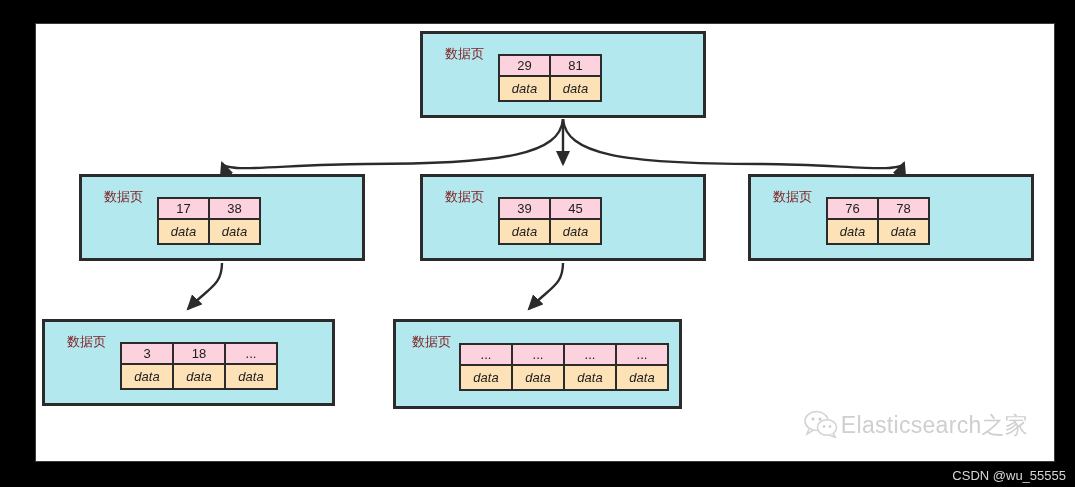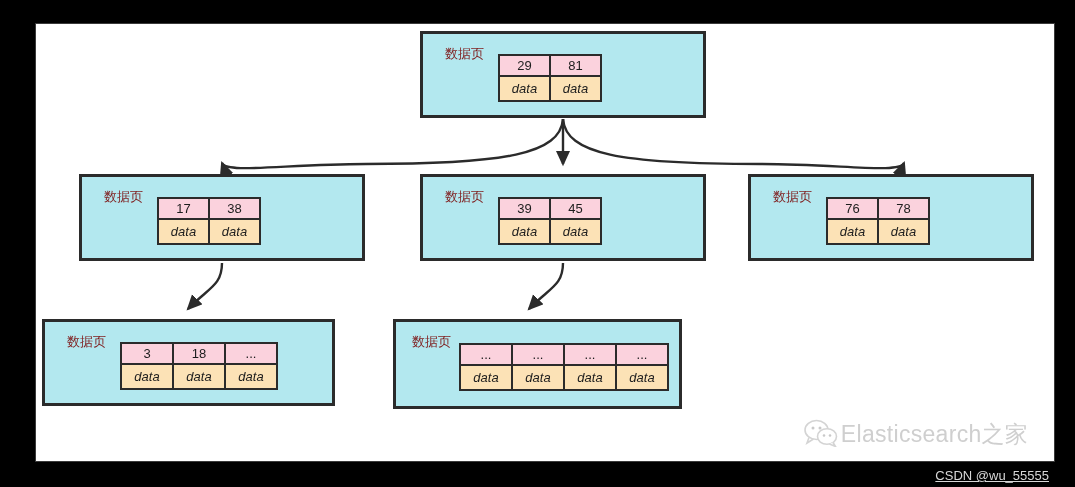--- a/index.html
+++ b/index.html
@@ -97,41 +97,40 @@
 
   
   #watermark {
     position: absolute;
     left: 741px;
     top: 386px;
     width: 278px;
     height: 49px;
     background: #ffffff;
     display: flex;
-    align-items: center;
+    align-items: flex-start;
     justify-content: center;
     gap: 3px;
   }
   #watermark .wm-text {
     font-size: 23px;
     color: #cfcfcf;
     letter-spacing: 0.3px;
     white-space: nowrap;
   }
   #watermark .wm-icon { flex: 0 0 auto; }
 
   
   #csdn-credit {
     position: absolute;
-    right: 26px;
+    right: 9px;
     bottom: 4px;
     font-size: 13px;
     color: #d7d7d7;
     white-space: nowrap;
-    text-decoration: underline;
   }
 </style>
 </head>
 <body>
 
 <div id="canvas">
 
   <svg id="edges" viewBox="0 0 1020 439" width="1020" height="439">
     <defs>
       <marker id="arrowhead" markerWidth="7" markerHeight="7" refX="5.6" refY="3" orient="auto" markerUnits="strokeWidth">

